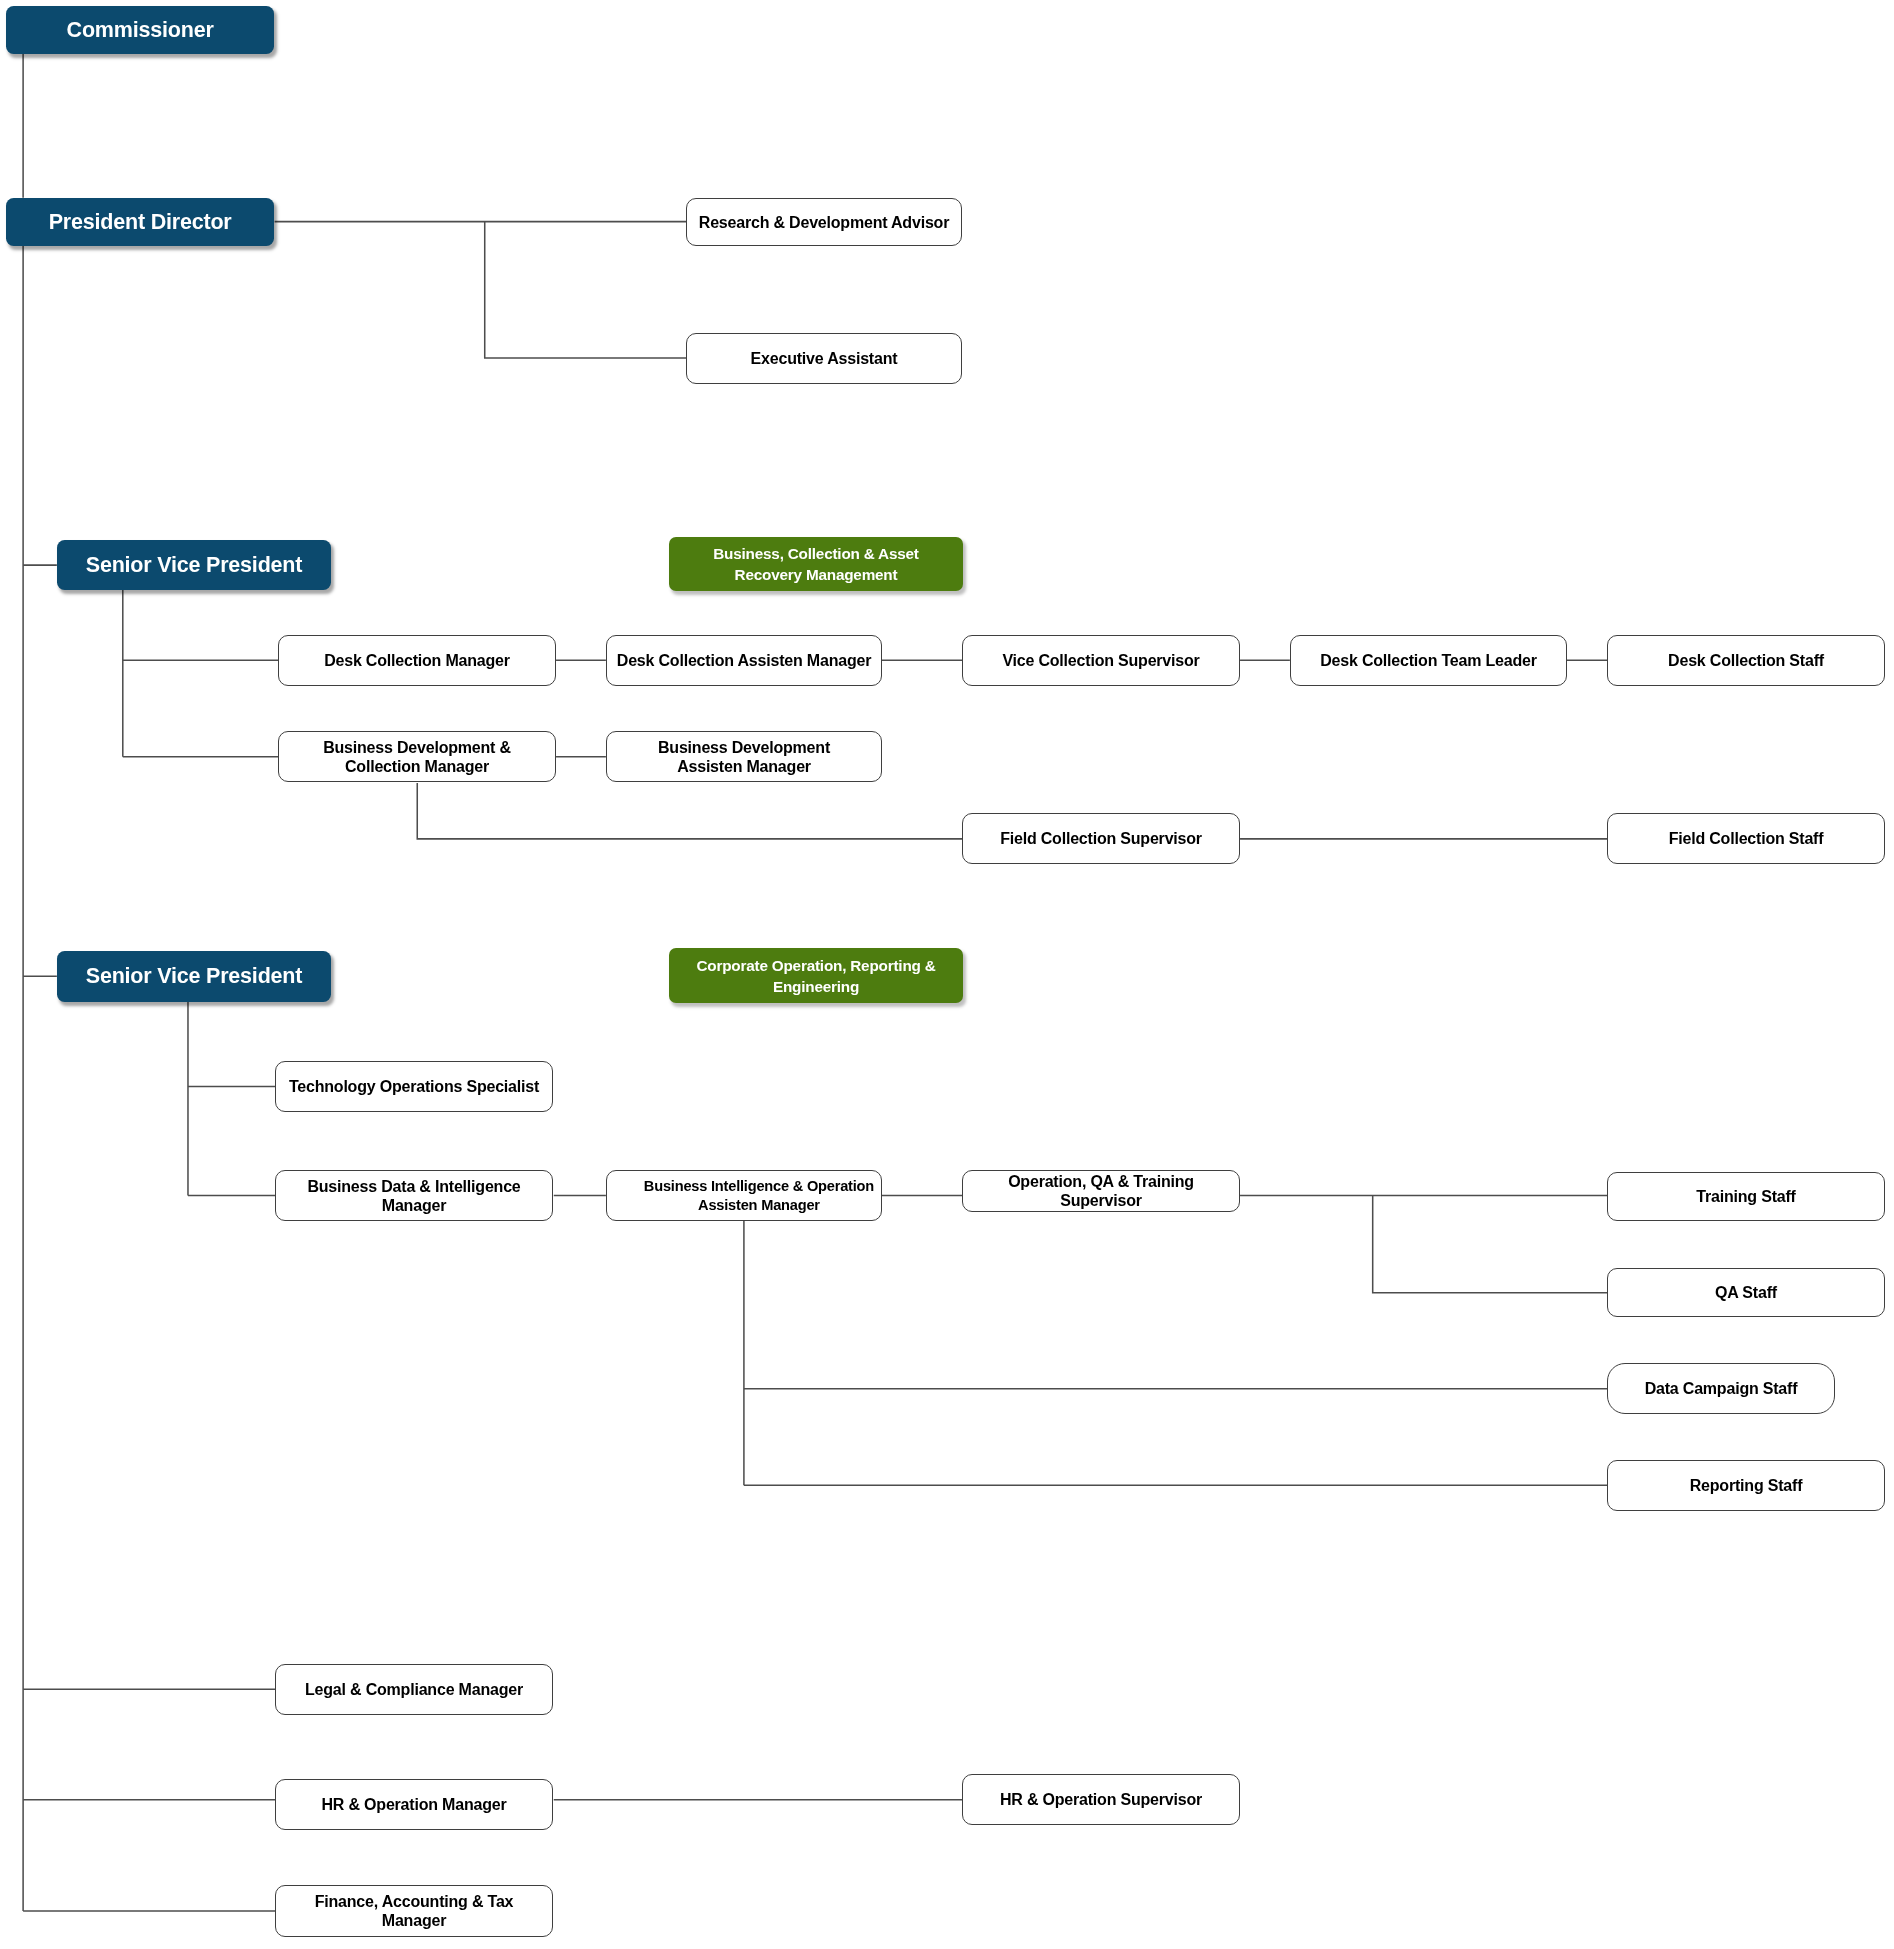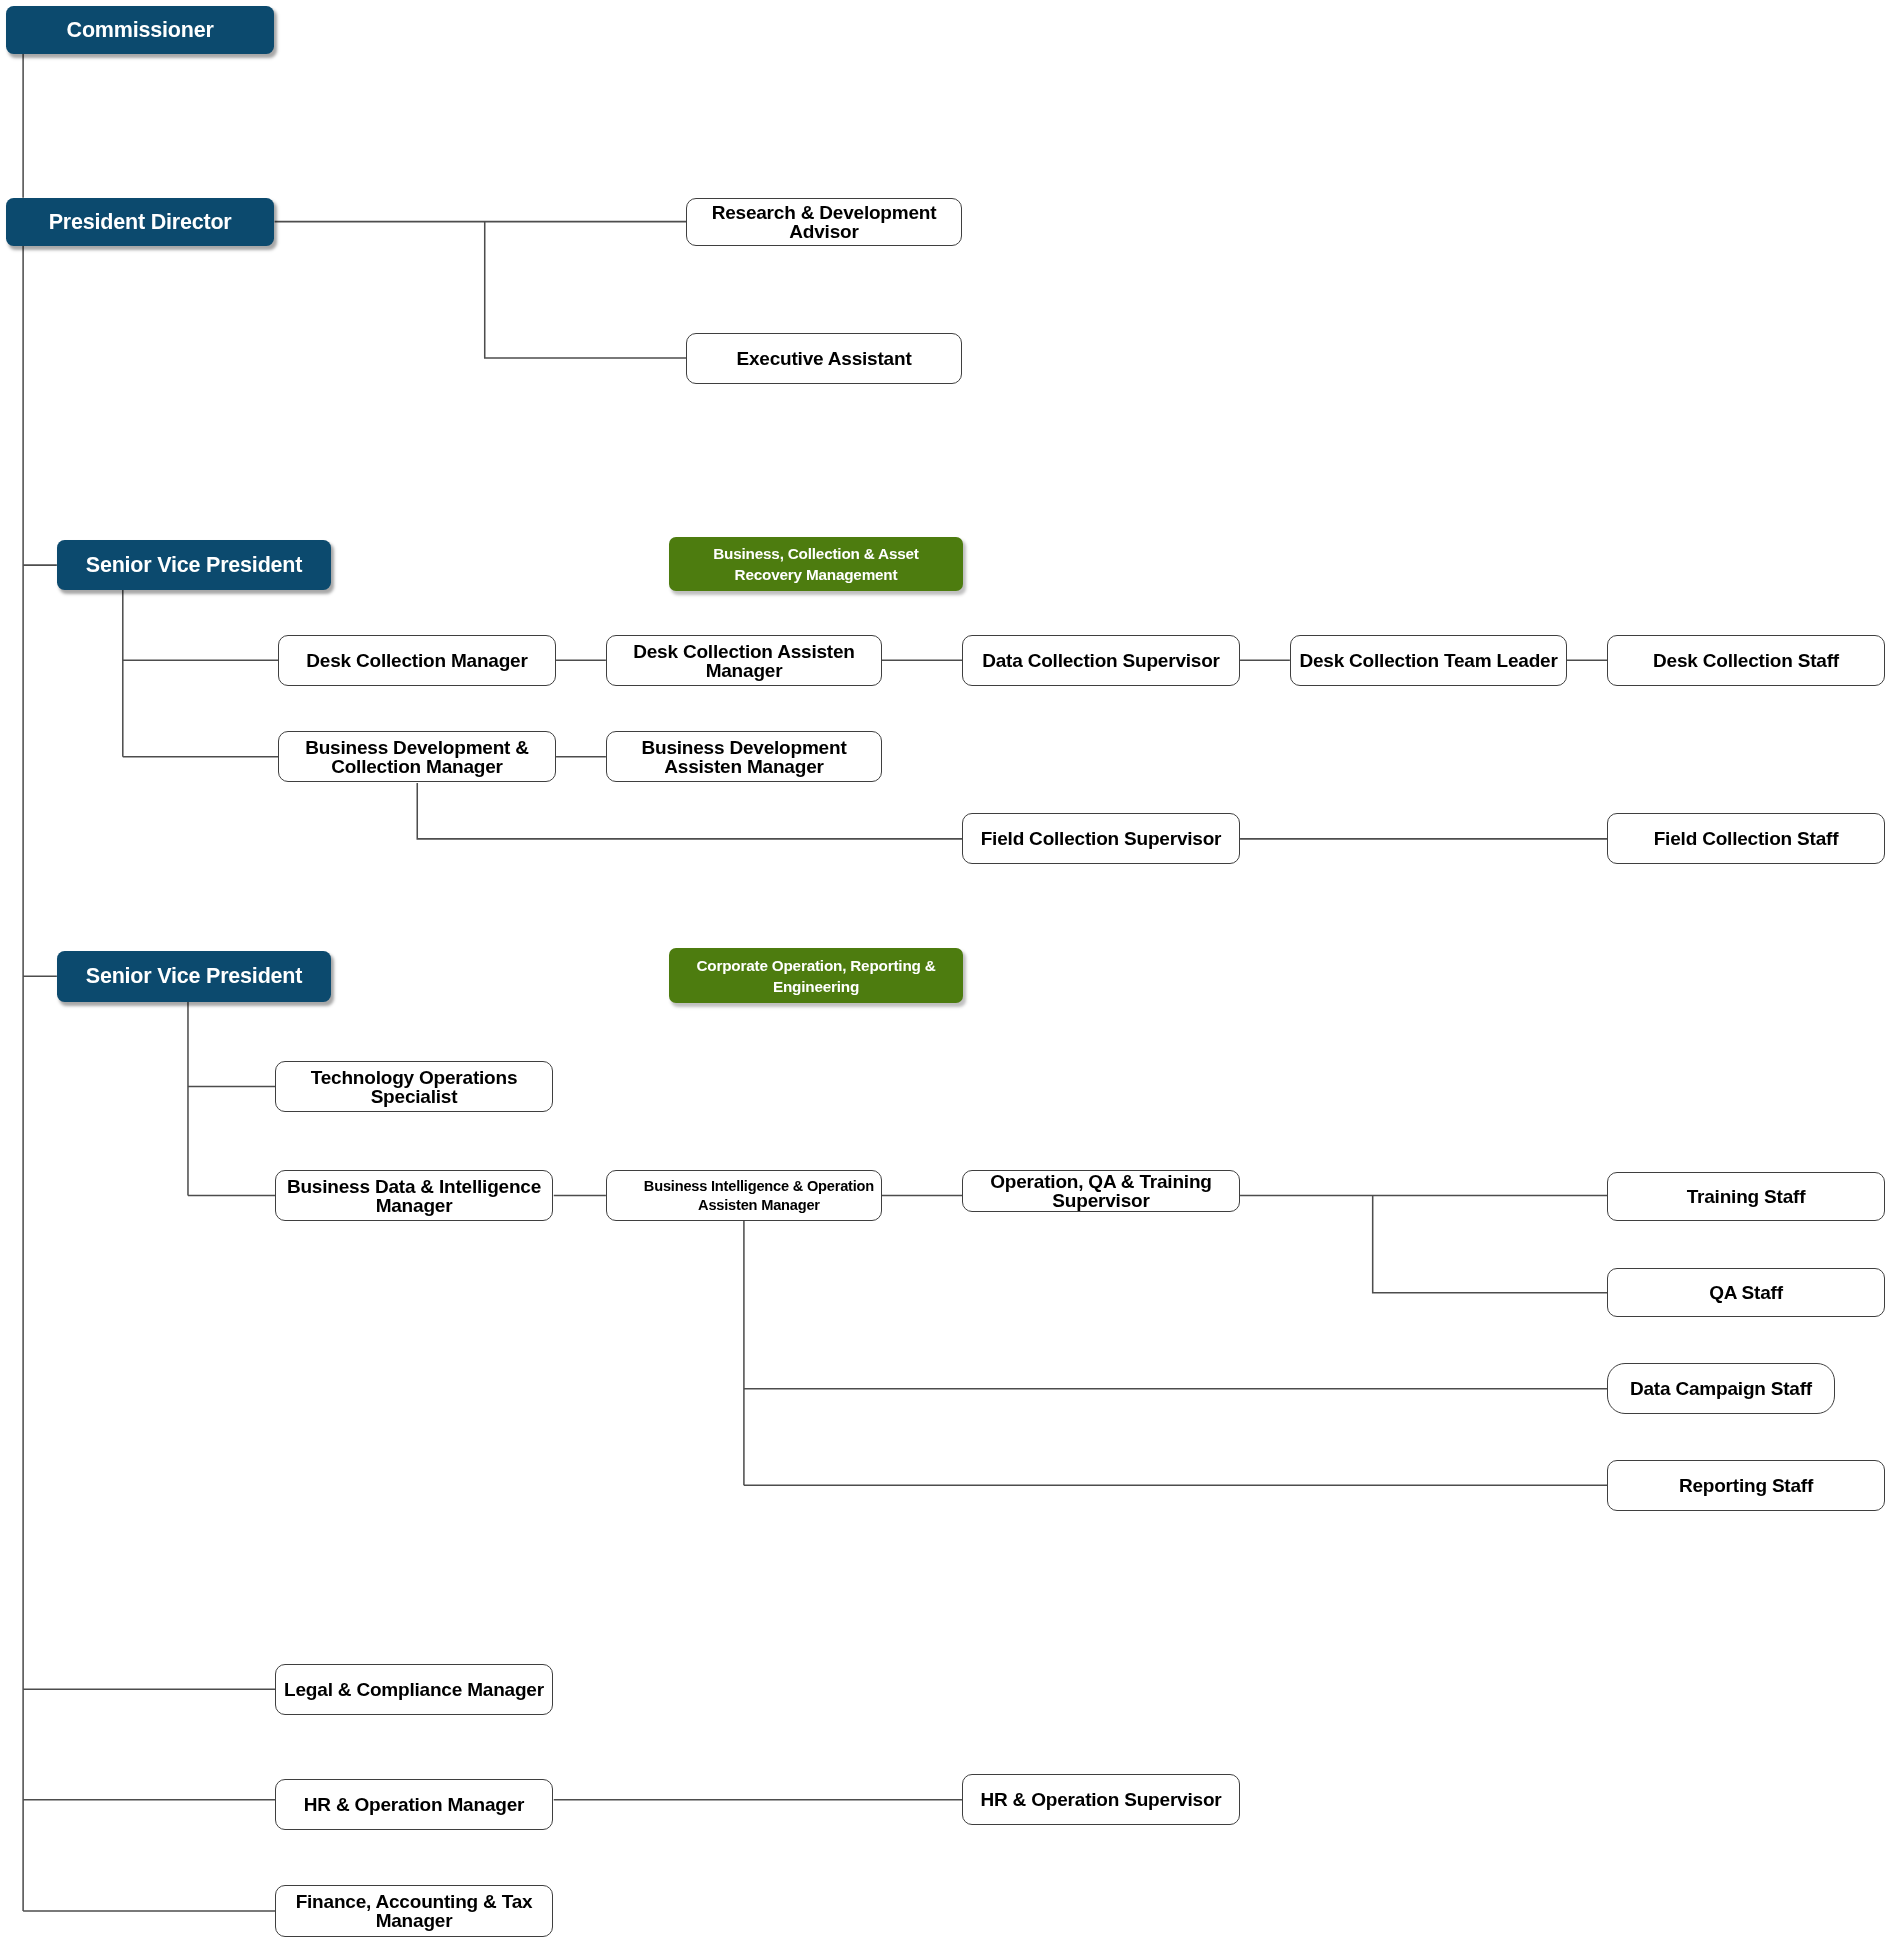--- a/index.html
+++ b/index.html
@@ -51,21 +51,21 @@
     border-radius: 7px;
     font-size: 15.3px;
     line-height: 21px;
     box-shadow: 2.3px 3.1px 3.1px rgba(0,0,0,0.25);
   }
   .node.white {
     background: #ffffff;
     color: #000000;
     border: 1.5px solid #3f3f3f;
     border-radius: 10px;
-    font-size: 19px;
+    font-size: 16px;
     line-height: 19px;
   }
   .node.white.sm {
     font-size: 14.6px;
     padding-left: 36px;
   }
 </style>
 </head>
 <body>
 
@@ -104,21 +104,21 @@
     </svg>
 <div class="node navy" style="left: 6.1px; top: 6.1px; width: 268px; height: 48px;">Commissioner</div>
     <div class="node navy" style="left: 6.1px; top: 198px; width: 268px; height: 48px;">President Director</div>
     <div class="node white" style="left: 686px; top: 198px; width: 276px; height: 48px;">Research &amp; Development Advisor</div>
     <div class="node white" style="left: 686px; top: 333px; width: 276px; height: 51px;">Executive Assistant</div>
     <div class="node navy" style="left: 57px; top: 540px; width: 274px; height: 50px;">Senior Vice President</div>
     <div class="node gold" style="left: 669px; top: 537px; width: 294px; height: 54px;">Business, Collection &amp; Asset
 Recovery Management</div>
     <div class="node white" style="left: 278px; top: 635px; width: 278px; height: 51px;">Desk Collection Manager</div>
     <div class="node white" style="left: 606px; top: 635px; width: 276px; height: 51px;">Desk Collection Assisten Manager</div>
-    <div class="node white" style="left: 962px; top: 635px; width: 278px; height: 51px;">Data Collection Supervisor</div>
+    <div class="node white" style="left: 962px; top: 635px; width: 278px; height: 51px;">Vice Collection Supervisor</div>
     <div class="node white" style="left: 1290px; top: 635px; width: 277px; height: 51px;">Desk Collection Team Leader</div>
     <div class="node white" style="left: 1607px; top: 635px; width: 278px; height: 51px;">Desk Collection Staff</div>
     <div class="node white" style="left: 278px; top: 731px; width: 278px; height: 51px;">Business Development &amp;
 Collection Manager</div>
     <div class="node white" style="left: 606px; top: 731px; width: 276px; height: 51px;">Business Development
 Assisten Manager</div>
     <div class="node white" style="left: 962px; top: 813px; width: 278px; height: 51px;">Field Collection Supervisor</div>
     <div class="node white" style="left: 1607px; top: 813px; width: 278px; height: 51px;">Field Collection Staff</div>
     <div class="node navy" style="left: 57px; top: 951px; width: 274px; height: 51px;">Senior Vice President</div>
     <div class="node gold" style="left: 669px; top: 948px; width: 294px; height: 55px;">Corporate Operation, Reporting &amp;

